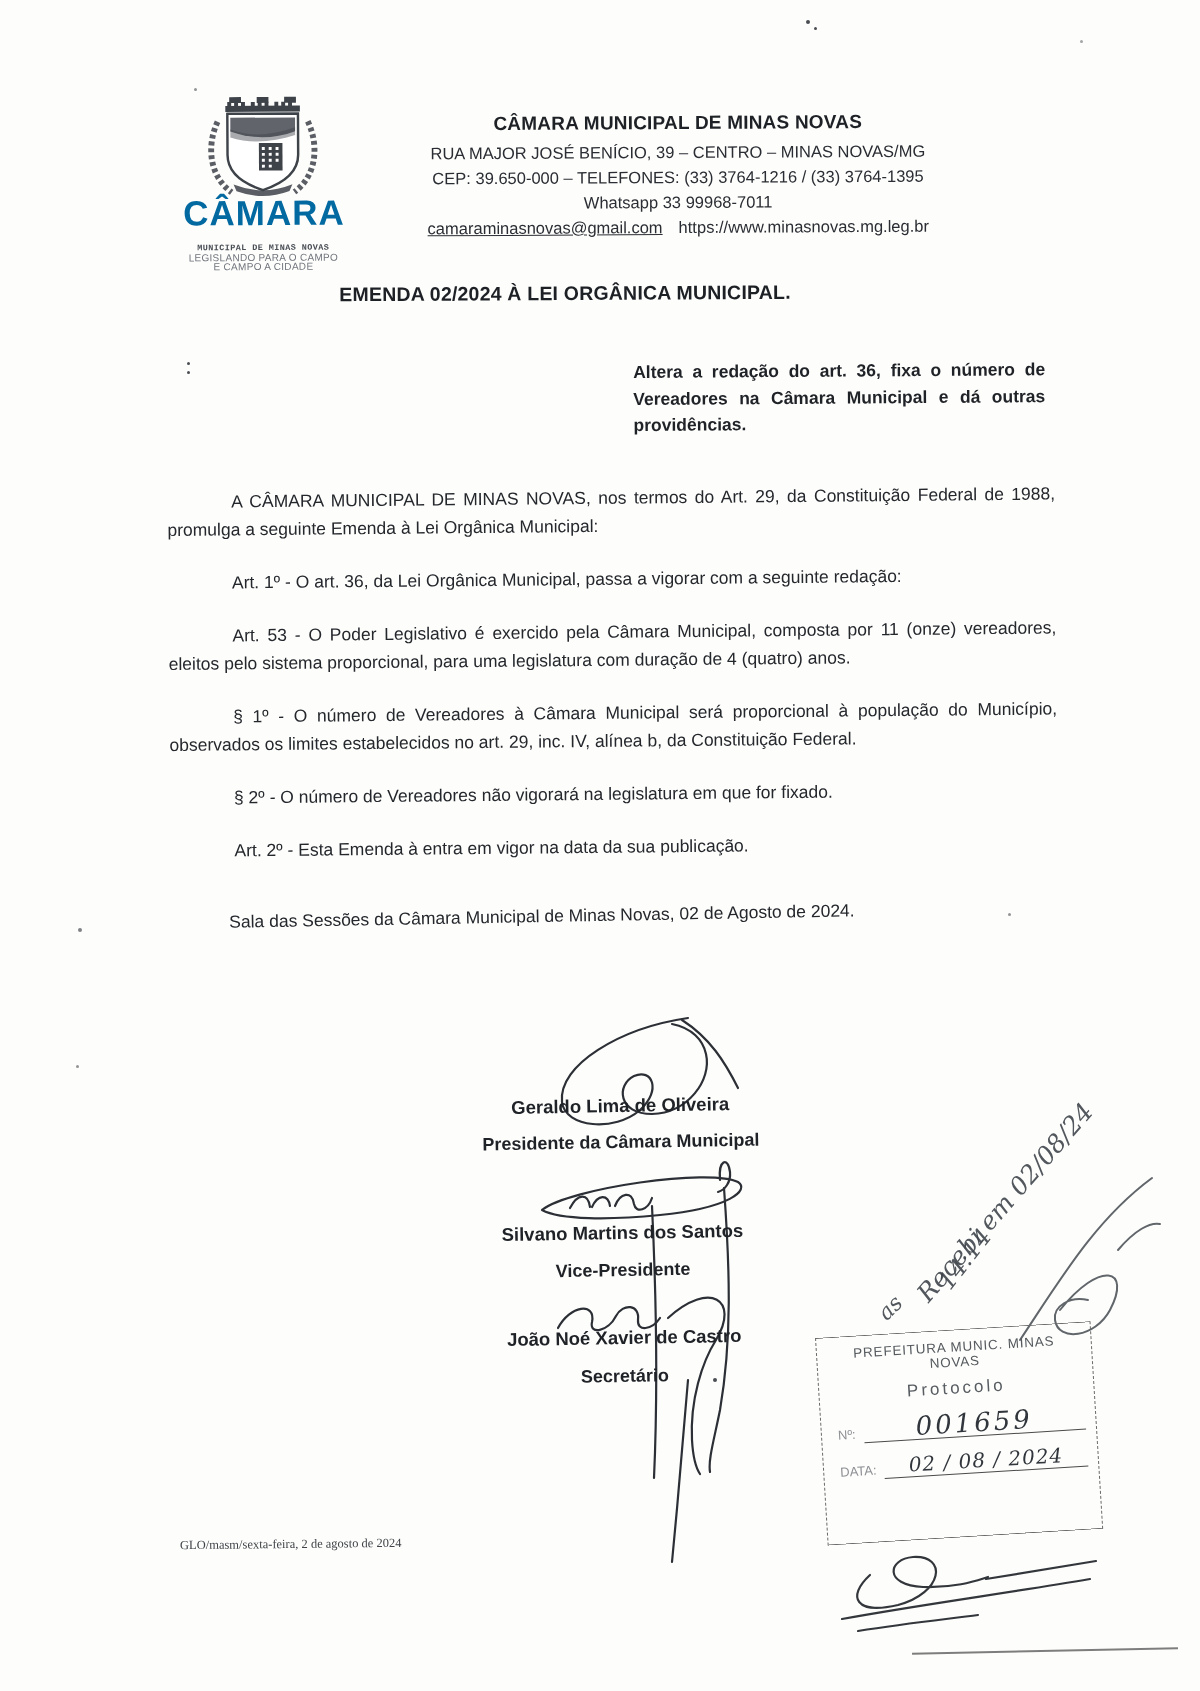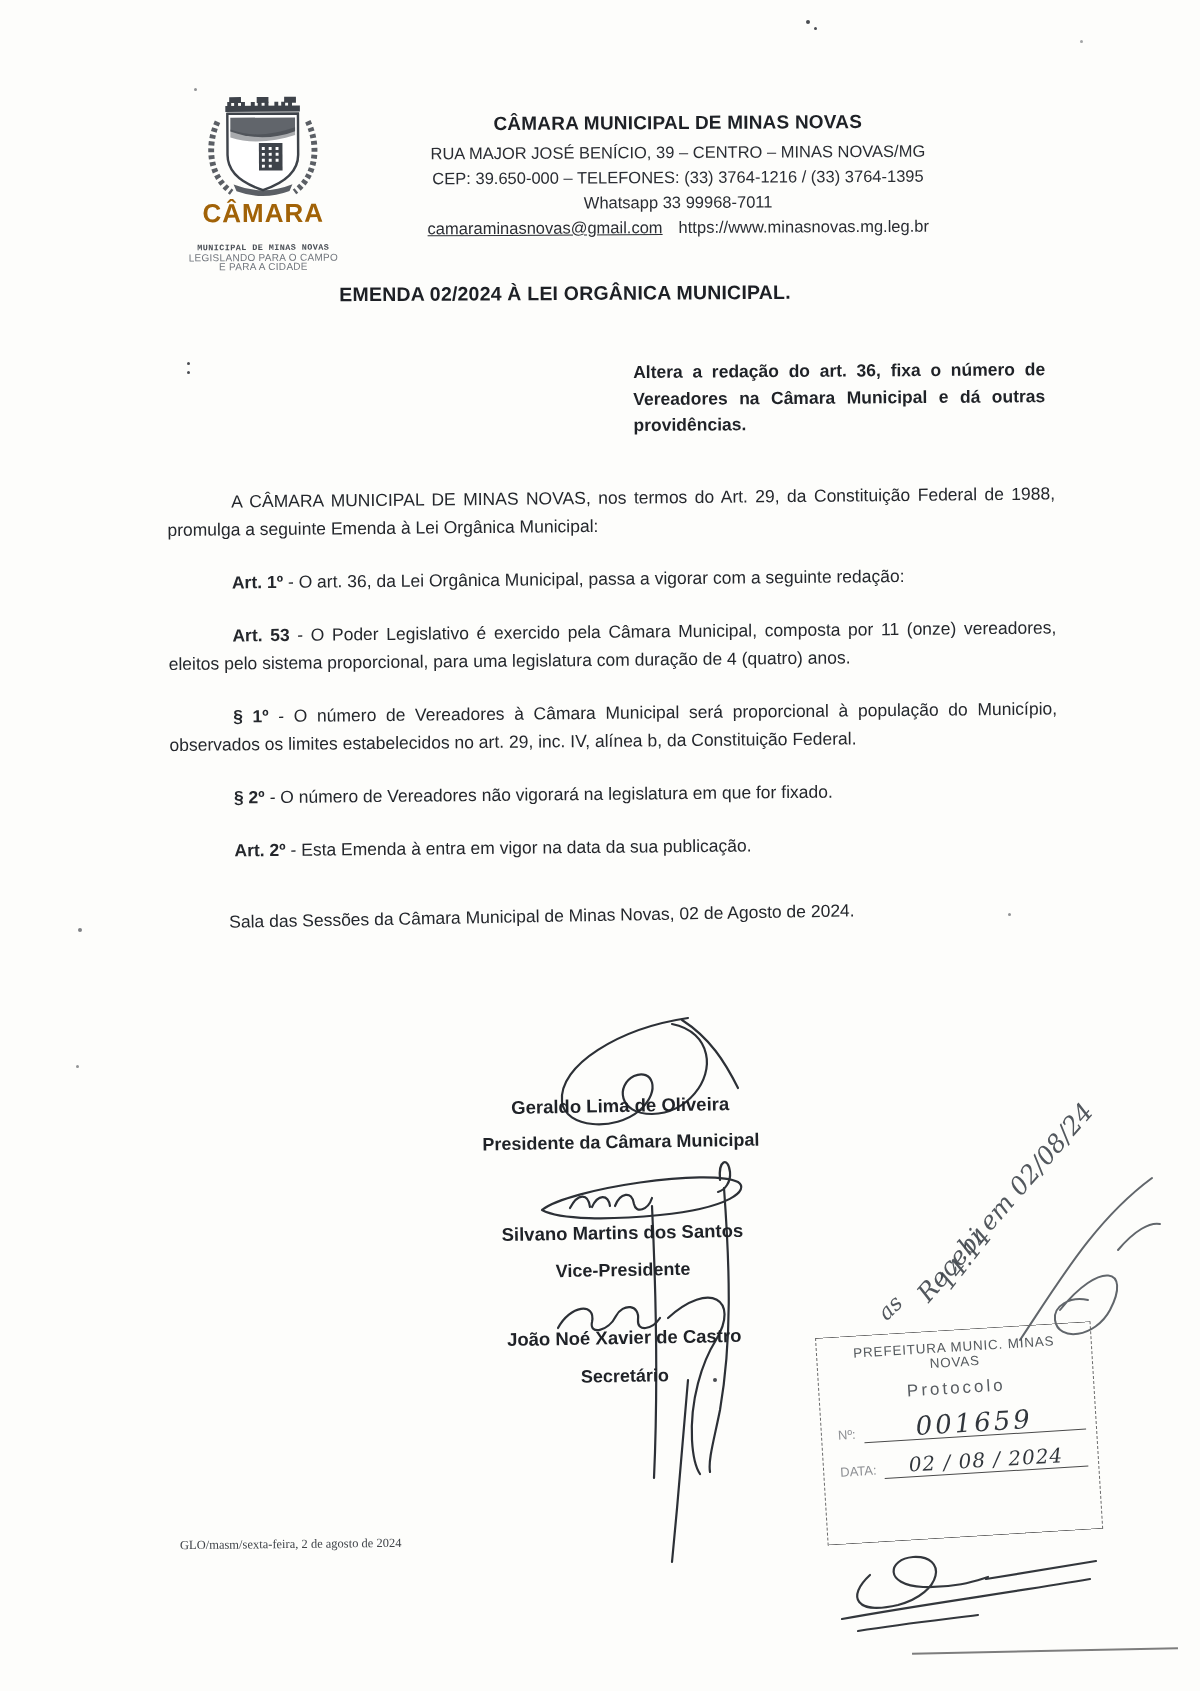--- a/index.html
+++ b/index.html
@@ -4,37 +4,37 @@
 <style>
   html,body{margin:0;padding:0;background:#e9e9e7;}
   .page{
     position:relative;width:1200px;height:1691px;margin:0 auto;
     background:#fdfdfb;overflow:hidden;
     font-family:"Liberation Sans",sans-serif;color:#23262b;
   }
   
   .logo{position:absolute;left:183px;top:96px;width:160px;text-align:center;transform:rotate(-.3deg);}
   .logo .crest{display:block;margin:0 auto;}
-  .logo .logo-word{font-weight:bold;font-size:26px;letter-spacing:1px;color:#a16207;line-height:26px;}
+  .logo .logo-word{font-weight:bold;font-size:35px;letter-spacing:1px;color:#0369a1;line-height:26px;}
   .logo .logo-sub1{font-weight:bold;font-size:8.5px;color:#4a4f56;letter-spacing:.4px;margin-top:17px;font-family:Liberation Mono, monospace;}
   .logo .logo-sub2{font-size:10px;color:#70757c;letter-spacing:.3px;line-height:9px;}
   .header-text{position:absolute;left:388px;top:112px;width:580px;text-align:center;transform:rotate(-.3deg);}
   .header-text .org{font-weight:bold;font-size:19px;letter-spacing:.2px;margin-bottom:6px;color:#1e2126;}
   .header-text .hline{font-size:16.5px;line-height:25px;color:#2a2d33;}
   .header-text .email{text-decoration:underline;margin-right:16px;}
   
   .doc-title{position:absolute;left:0;right:70px;top:282px;text-align:center;
     font-weight:bold;font-size:19.5px;letter-spacing:.2px;color:#1d2025;transform:rotate(-.3deg);}
   .ementa{position:absolute;left:633px;top:359px;width:412px;font-weight:bold;font-size:17.5px;
     line-height:26.5px;text-align:justify;color:#1f2227;transform:rotate(-.4deg);transform-origin:left top;}
   
   .body-text{position:absolute;left:167px;top:488px;width:888px;font-size:17.5px;line-height:28px;
     text-align:justify;transform:rotate(-.55deg);transform-origin:left top;color:#24272c;}
   .body-text p{margin:0 0 25px 0;text-indent:64px;}
-  .body-text p .lead{font-weight:bold;}
+  .body-text p .lead{font-weight:normal;}
   .body-text p.date-line{margin-top:40px;text-indent:58px;transform:rotate(-.5deg);}
   
   .sig-block{position:absolute;left:330px;top:1095px;width:580px;transform:rotate(-1deg);transform-origin:center top;}
   .sig-line{position:absolute;left:0;width:100%;text-align:center;font-weight:bold;color:#1f2227;}
   .sig-name{font-size:18.5px;}
   .sig-role{font-size:18px;}
   .sig-svg{position:absolute;left:420px;top:1010px;pointer-events:none;}
   
   .hand{position:absolute;font-family:"DejaVu Serif",serif;font-style:italic;color:#3b4148;
     opacity:.88;text-align:center;}
@@ -96,21 +96,21 @@
         <rect x="59" y="70" width="3" height="3"></rect>
           <rect x="66" y="70" width="3" height="3"></rect>
       </g>
       <path d="M30 90 q30 12 60 0 l-3 7 q-27 10 -54 0 Z" fill="#3e434a" opacity=".85"></path>
       <path d="M14 26 C 2 52, 6 82, 28 98" fill="none" stroke="#3e434a" stroke-width="6" stroke-dasharray="4 3" opacity=".85"></path>
       <path d="M106 26 C 118 52, 114 82, 92 98" fill="none" stroke="#3e434a" stroke-width="6" stroke-dasharray="4 3" opacity=".85"></path>
     </svg>
     <div class="logo-word">CÂMARA</div>
     <div class="logo-sub1">MUNICIPAL DE MINAS NOVAS</div>
     <div class="logo-sub2">LEGISLANDO PARA O CAMPO</div>
-    <div class="logo-sub2">E PARA A CIDADE</div>
+    <div class="logo-sub2">E CAMPO A CIDADE</div>
   </div>
 
   <div class="header-text">
     <div class="org">CÂMARA MUNICIPAL DE MINAS NOVAS</div>
     <div class="hline">RUA MAJOR JOSÉ BENÍCIO, 39 – CENTRO – MINAS NOVAS/MG</div>
     <div class="hline">CEP: 39.650-000 – TELEFONES: (33) 3764-1216 / (33) 3764-1395</div>
     <div class="hline">Whatsapp 33 99968-7011</div>
     <div class="hline">
       <span class="email">camaraminasnovas@gmail.com</span><span>https://www.minasnovas.mg.leg.br</span>
     </div>

